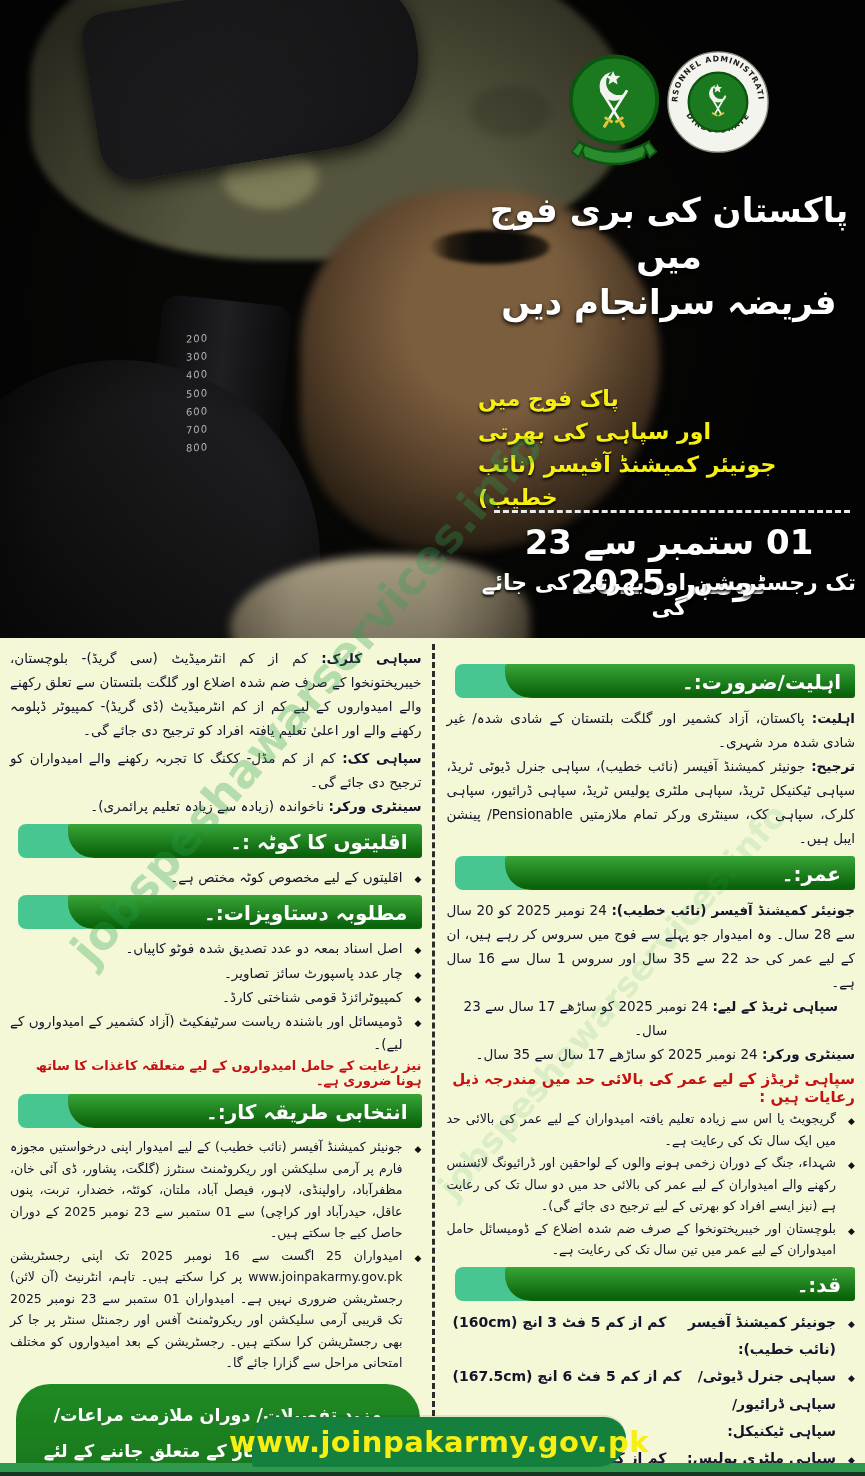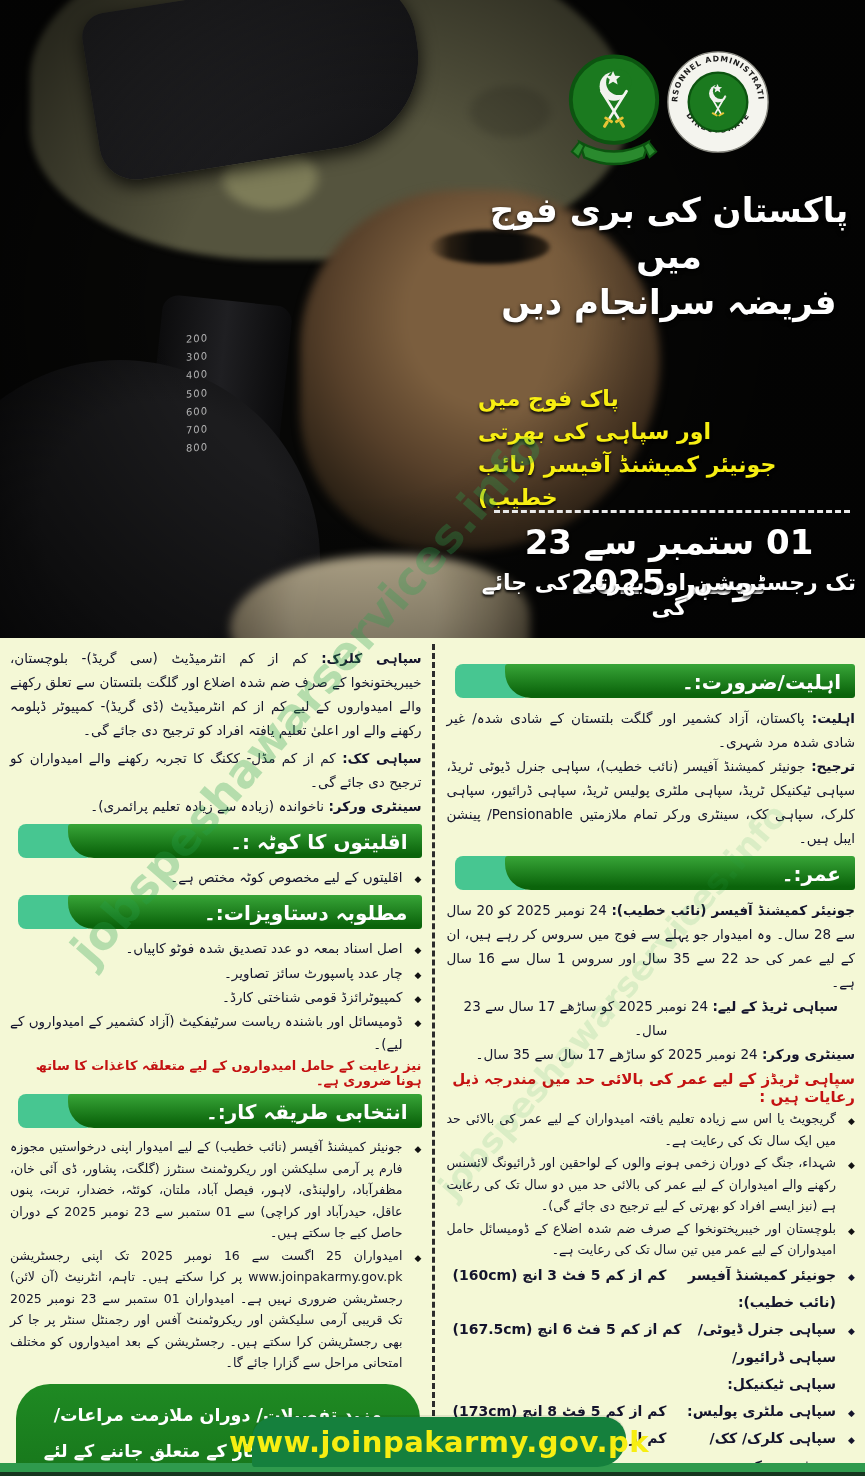--- a/index.html
+++ b/index.html
@@ -254,20 +254,24 @@
         </div>
       <div class="bullet small">
           <span class="b-icon">◆</span>
           <span>شہداء، جنگ کے دوران زخمی ہونے والوں کے لواحقین اور ڈرائیونگ لائسنس رکھنے والے امیدواران کے لیے عمر کی بالائی حد میں دو سال تک کی رعایت ہے (نیز ایسے افراد کو بھرتی کے لیے ترجیح دی جائے گی)۔</span>
         </div>
       <div class="bullet small">
           <span class="b-icon">◆</span>
           <span>بلوچستان اور خیبرپختونخوا کے صرف ضم شدہ اضلاع کے ڈومیسائل حامل امیدواران کے لیے عمر میں تین سال تک کی رعایت ہے۔</span>
         </div>
 
+      <div class="sec-h">
+        <div class="accent"></div>
+        <div class="bar">قد:۔</div>
+      </div>
       <div>
         <div class="ht-row">
           <span class="lbl">
               <span class="b-icon">◆</span>
               <span>جونیئر کمیشنڈ آفیسر (نائب خطیب):</span>
             </span>
           <span class="val">کم از کم 5 فٹ 3 انچ (160cm)</span>
         </div>
         <div class="ht-row">
           <span class="lbl">

